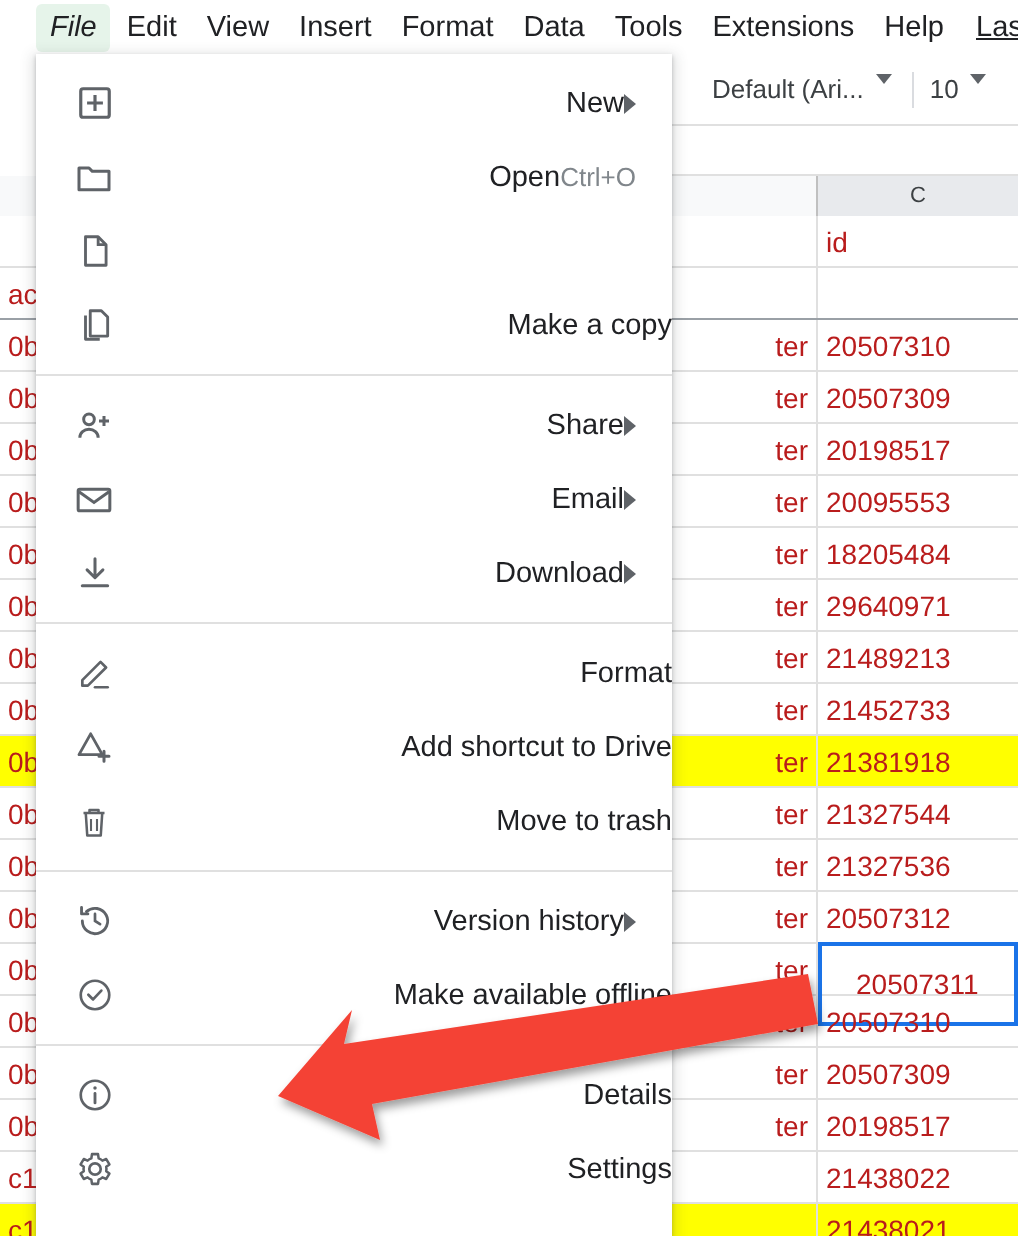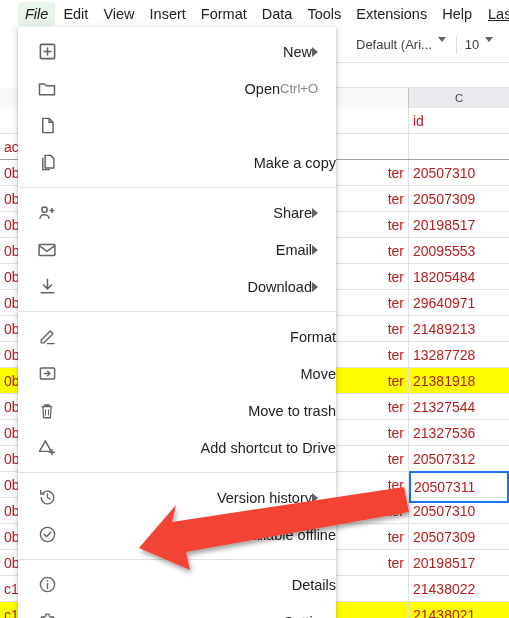--- a/index.html
+++ b/index.html
@@ -140,22 +140,22 @@
     white-space: nowrap;
   }
   .cell-a { left: 0; width: 68px; border-right: 1px solid #e0e0e0; }
   .cell-b { left: 68px; width: 341px; border-right: 1px solid #e0e0e0; }
   .cell-c { left: 409px; width: 100px; }
   .cell-b .txt { position: absolute; right: 4px; text-align: right; }
 
   .row.thickline { border-bottom: 1px solid #9aa0a6; }
   .cell-c.selected {
     border: 2px solid #1a73e8;
-    height: 32px; top: -1px;
-    padding: 0 3px;
+    height: 42px; top: -1px;
+    padding: 0 17px;
   }
 
   
   .dropdown {
     position: absolute;
     left: 18px; top: 27px;
     width: 318px; height: 591px;
     background: #ffffff;
     box-shadow: 0 2px 6px 2px rgba(60,64,67,.15), 0 1px 2px 0 rgba(60,64,67,.3);
     padding-top: 6px;
@@ -312,21 +312,21 @@
           <div class="cell cell-b">
             <span class="txt">ter</span>
           </div>
           <div class="cell cell-c">21489213</div>
         </div>
         <div class="row">
           <div class="cell cell-a">0b</div>
           <div class="cell cell-b">
             <span class="txt">ter</span>
           </div>
-          <div class="cell cell-c">13287728</div>
+          <div class="cell cell-c">21452733</div>
         </div>
         <div class="row highlight">
           <div class="cell cell-a">0b</div>
           <div class="cell cell-b">
             <span class="txt">ter</span>
           </div>
           <div class="cell cell-c">21381918</div>
         </div>
         <div class="row">
           <div class="cell cell-a">0b</div>
@@ -468,44 +468,35 @@
         <span class="ic">
           <svg width="19" height="19" viewBox="0 0 24 24">
             <path d="M4 16.5L15.5 5l3.5 3.5L7.5 20H4z" fill="none" stroke="currentColor" stroke-width="1.7" stroke-linejoin="round"></path>
             <path d="M12 21h8" stroke="currentColor" stroke-width="1.7" stroke-linecap="round"></path>
           </svg>
         </span>
         <span class="lbl">Format</span>
       </div>
       <div class="mi">
         <span class="ic">
-          <svg width="19" height="19" viewBox="0 0 24 24">
-            <rect x="3" y="5" width="18" height="14" rx="1.5" fill="none" stroke="currentColor" stroke-width="1.8"></rect>
-            <path d="M8 12h7M12 9l3 3-3 3" fill="none" stroke="currentColor" stroke-width="1.7" stroke-linecap="round" stroke-linejoin="round"></path>
-          </svg>
-        </span>
-        <span class="lbl">Move</span>
+          <svg width="20" height="20" viewBox="0 0 24 24">
+            <path d="M10 3.5L3 16h14L10 3.5z" fill="none" stroke="currentColor" stroke-width="1.7" stroke-linejoin="round"></path>
+            <path d="M18 14v6M15 17h6" stroke="currentColor" stroke-width="1.8" stroke-linecap="round"></path>
+          </svg>
+        </span>
+        <span class="lbl">Add shortcut to Drive</span>
       </div>
       <div class="mi">
         <span class="ic">
           <svg width="18" height="18" viewBox="0 0 24 24">
             <path d="M5 6h14M9 6V4h6v2M6.5 6l1 15h9l1-15" fill="none" stroke="currentColor" stroke-width="1.7" stroke-linejoin="round"></path>
             <path d="M10 10v8M14 10v8" stroke="currentColor" stroke-width="1.4"></path>
           </svg>
         </span>
         <span class="lbl">Move to trash</span>
-      </div>
-      <div class="mi">
-        <span class="ic">
-          <svg width="20" height="20" viewBox="0 0 24 24">
-            <path d="M10 3.5L3 16h14L10 3.5z" fill="none" stroke="currentColor" stroke-width="1.7" stroke-linejoin="round"></path>
-            <path d="M18 14v6M15 17h6" stroke="currentColor" stroke-width="1.8" stroke-linecap="round"></path>
-          </svg>
-        </span>
-        <span class="lbl">Add shortcut to Drive</span>
       </div>
       <div class="sep"></div>
       <div class="mi">
         <span class="ic">
           <svg width="19" height="19" viewBox="0 0 24 24">
             <path d="M4 12a8 8 0 1 0 2.6-5.9" fill="none" stroke="currentColor" stroke-width="1.8" stroke-linecap="round"></path>
             <path d="M3.5 3.5v4h4" fill="none" stroke="currentColor" stroke-width="1.8" stroke-linecap="round" stroke-linejoin="round"></path>
             <path d="M12 7.5V12l3.2 2" fill="none" stroke="currentColor" stroke-width="1.7" stroke-linecap="round"></path>
           </svg>
         </span>

